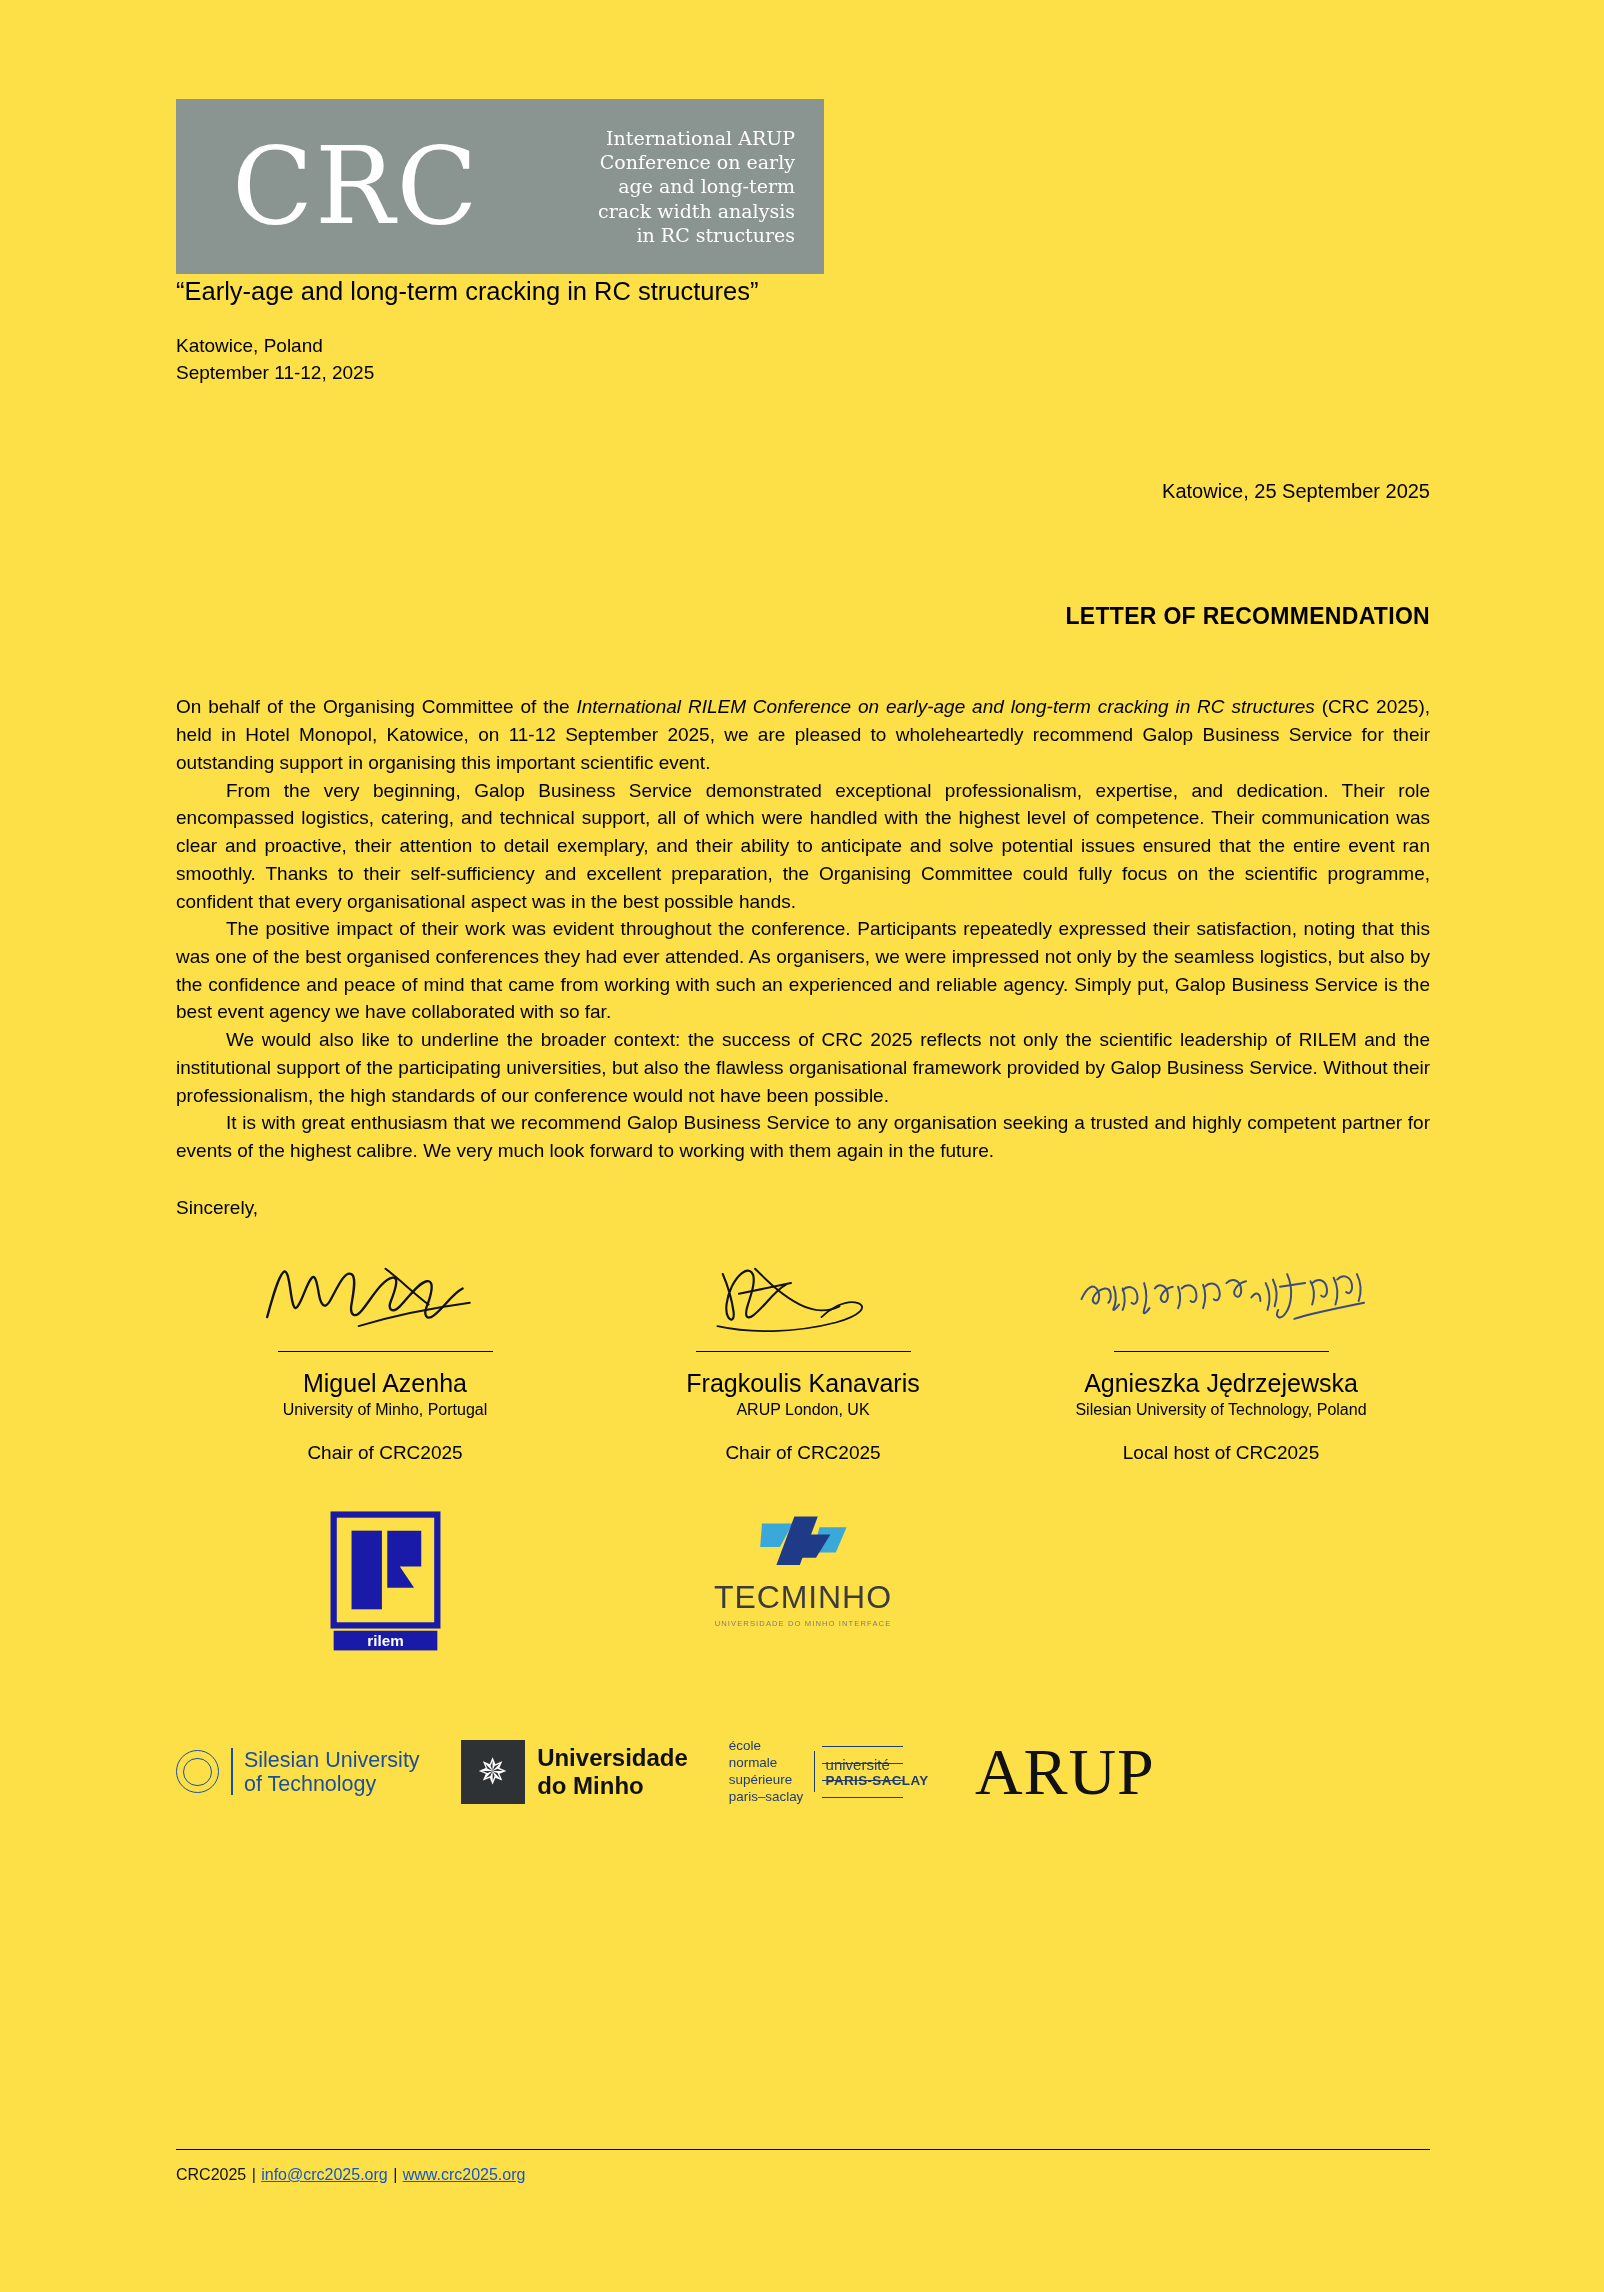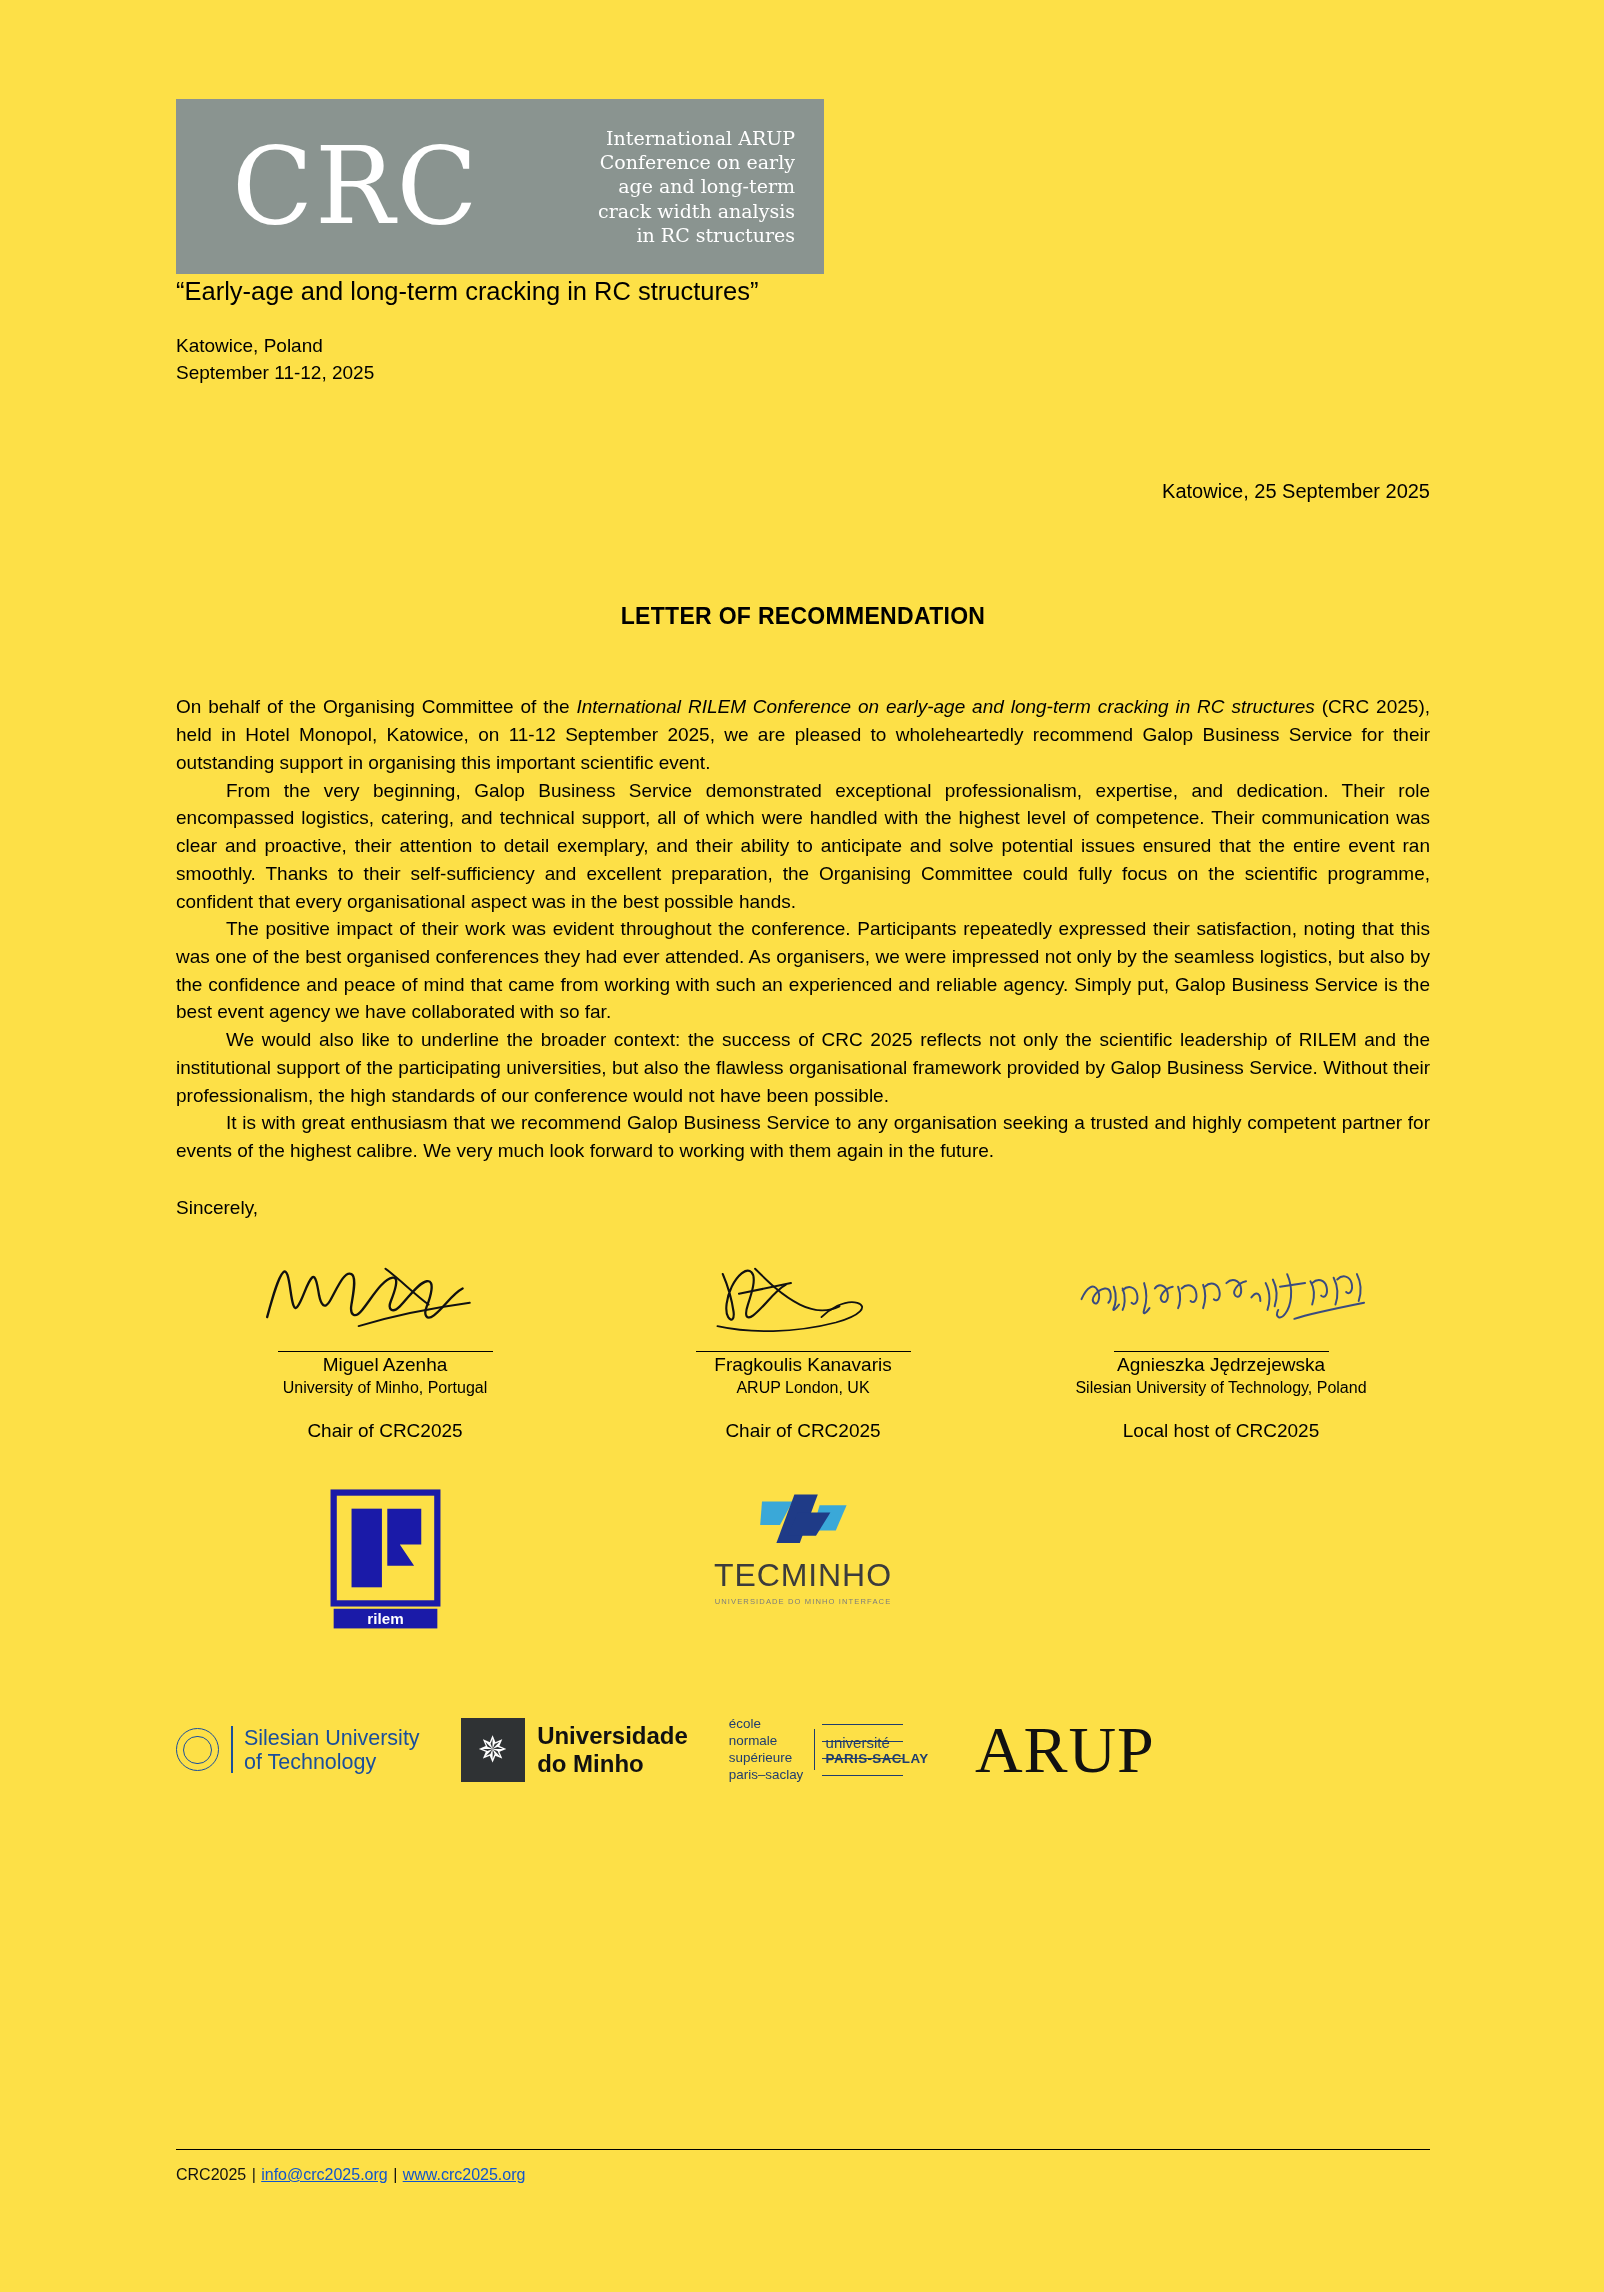--- a/index.html
+++ b/index.html
@@ -90,21 +90,21 @@
   }
 
   .date-right {
     margin-top: 93px;
     text-align: right;
     font-size: 20px;
   }
 
   .doc-title {
     margin-top: 100px;
-    text-align: center;
+    text-align: right;
     font-weight: bold;
     font-size: 23px;
     letter-spacing: 0.3px;
   }
 
   
   .body-text {
     margin-top: 63px;
     font-size: 19px;
     line-height: 1.46;
@@ -140,22 +140,22 @@
     align-items: flex-end;
     justify-content: center;
     width: 100%;
   }
   .sig-rule {
     width: 215px;
     border-top: 1.3px solid #000;
     margin-top: 5.4px;
   }
   .sig-name {
-    margin-top: 2px;
-    font-size: 19px;
+    margin-top: 17px;
+    font-size: 25px;
     font-weight: normal;
     text-align: center;
   }
   .sig-aff {
     margin-top: 2.7px;
     font-size: 16px;
     text-align: center;
   }
   .sig-role {
     margin-top: 23px;

